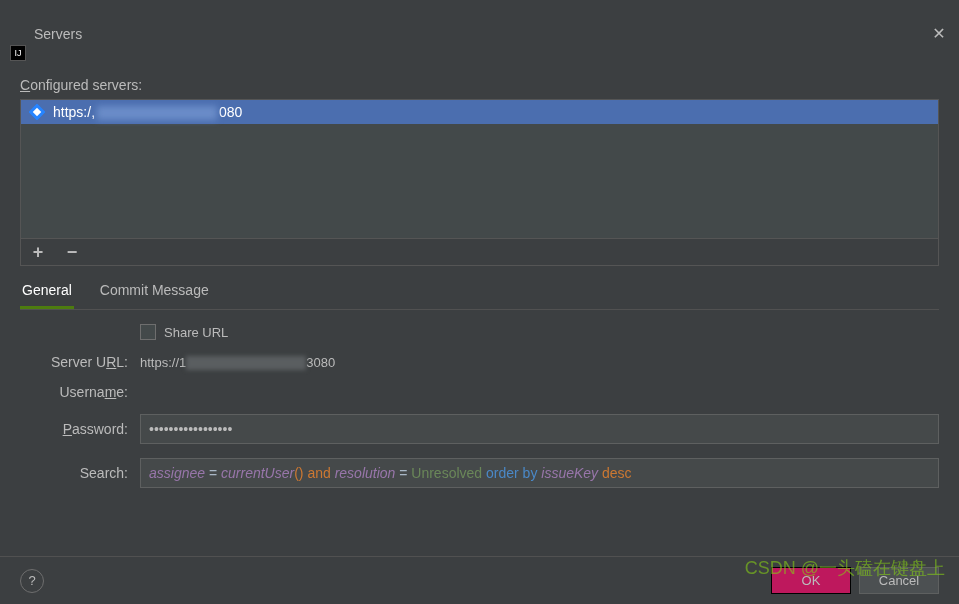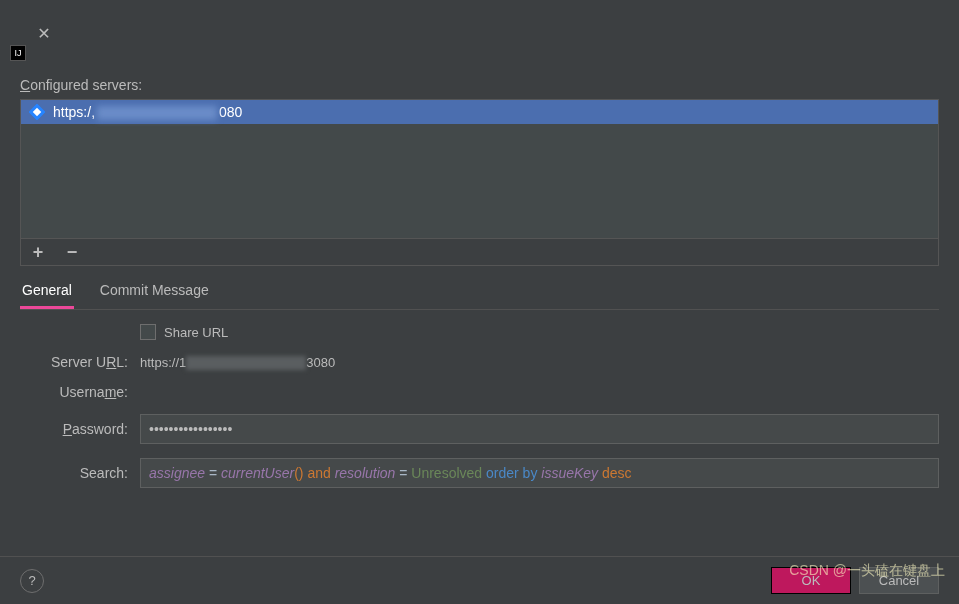--- a/index.html
+++ b/index.html
@@ -85,21 +85,21 @@
       display: flex;
       margin: 12px 20px 0;
       border-bottom: 1px solid #515151;
     }
     .tab {
       padding: 4px 2px 8px;
       margin-right: 24px;
       cursor: pointer;
       font-size: 14px;
     }
-    .tab.active { border-bottom: 3px solid #ec4899; color: #fff; }
+    .tab.active { border-bottom: 3px solid #4d7c0f; color: #fff; }
     .form {
       margin: 14px 20px 0;
     }
     .form-row {
       display: flex; align-items: center;
       margin-bottom: 14px;
     }
     .form-row .label {
       width: 120px; text-align: right;
       padding-right: 12px;
@@ -181,31 +181,32 @@
       text-align: center;
     }
     .btn.primary {
       border: 1px solid #000000;
       background: #be185d;
       color: #bbbbbb;
     }
     .watermark {
       position: absolute;
       bottom: 24px; right: 14px;
-      color: #fef9c3;
-      font-size: 14px;
+      color: #84cc16;
+      font-size: 18px;
       opacity: 0.6;
       pointer-events: none;
     }
   </style>
 </head>
 <body>
 
 <div class="title-bar">
   <div class="app-icon">IJ</div>
+  <div class="title">Servers</div>
   <div class="close">✕</div>
 </div>
 
 <div class="section-label">
   <span class="underline">C</span><span>onfigured servers:</span>
 </div>
 
 <div class="list-box">
   <div class="list-item">
     <span class="item-icon">

